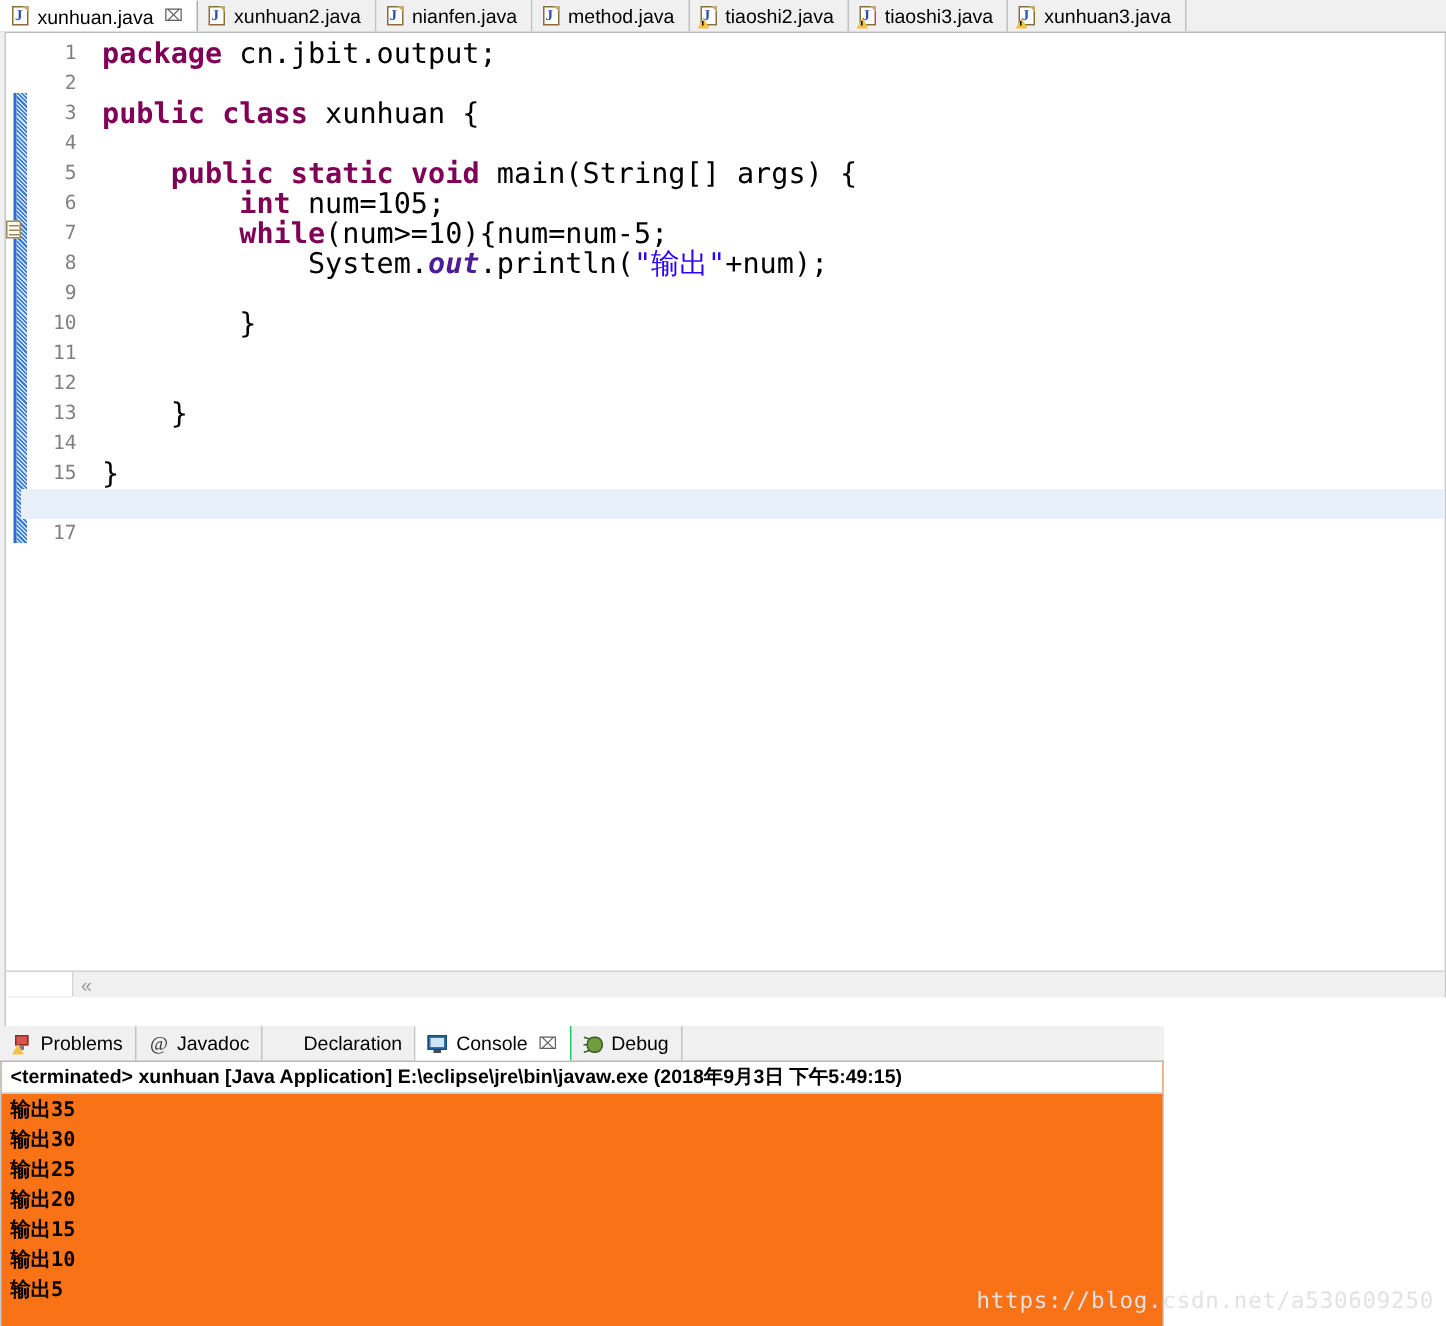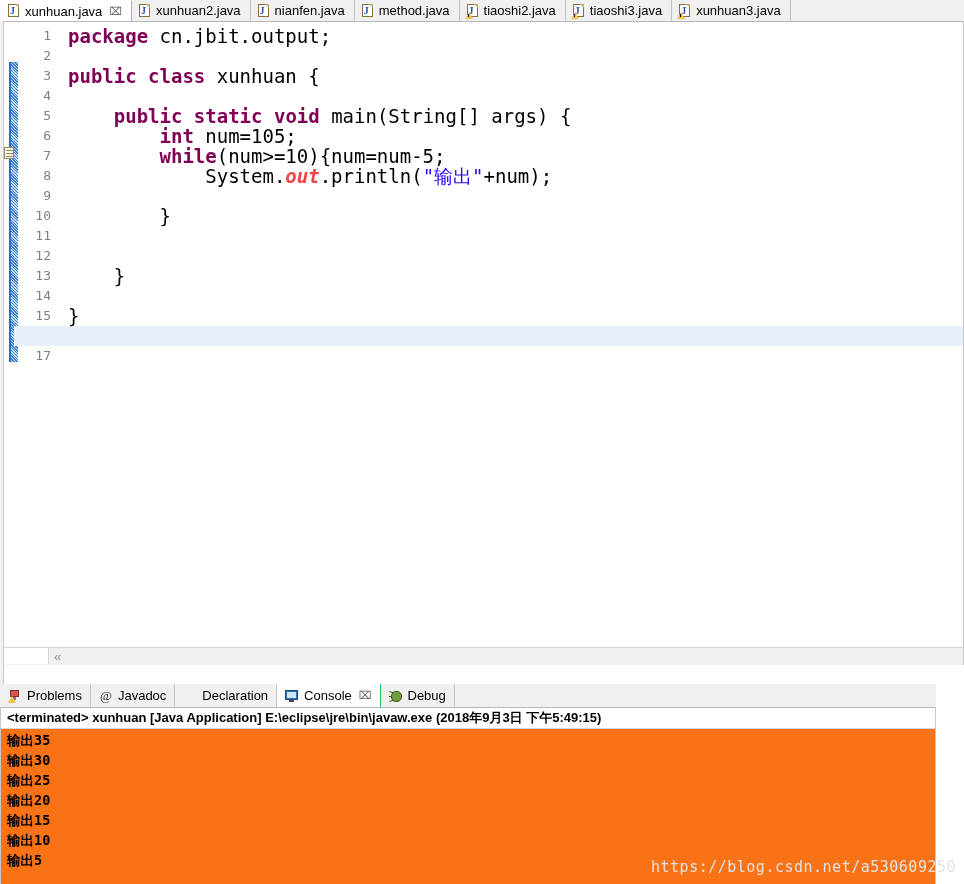--- a/index.html
+++ b/index.html
@@ -208,21 +208,21 @@
   .cline.current {
     background: #e8f1fb;
     margin-left: -52px;
     padding-left: 54px;
     margin-right: -2px;
   }
   .kw  { color: #7f0055; font-weight: bold; }
   .cmt { color: #3f7f5f; }
   .todo{ color: #3f7f5f; font-weight: bold; }
   .str { color: #2a00ff; }
-  .fld { color: #ef4444; font-weight: bold; font-style: italic; }
+  .fld { color: #4c1d95; font-weight: bold; font-style: italic; }
 
   
   #editor-hscroll {
     position: absolute;
     left: 0; right: 0; bottom: 0;
     height: 17px;
     background: #f0f0f0;
     border-top: 1px solid #d4d4d4;
   }
   #editor-hscroll .leftarrow {
@@ -239,21 +239,21 @@
     width: 47px; height: 16px;
     background: #ffffff;
     border-right: 1px solid #d4d4d4;
   }
 
   
   #bottom-panel {
     position: absolute;
     left: 0;
     top: 684px;
-    width: 936px;
+    width: 776px;
     height: 200px;
     background: #f0f0f0;
     box-sizing: border-box;
   }
   #view-tabbar {
     display: flex;
     align-items: stretch;
     height: 23px;
     background: #f0f0f0;
     border-bottom: 1px solid #b8b8b8;

